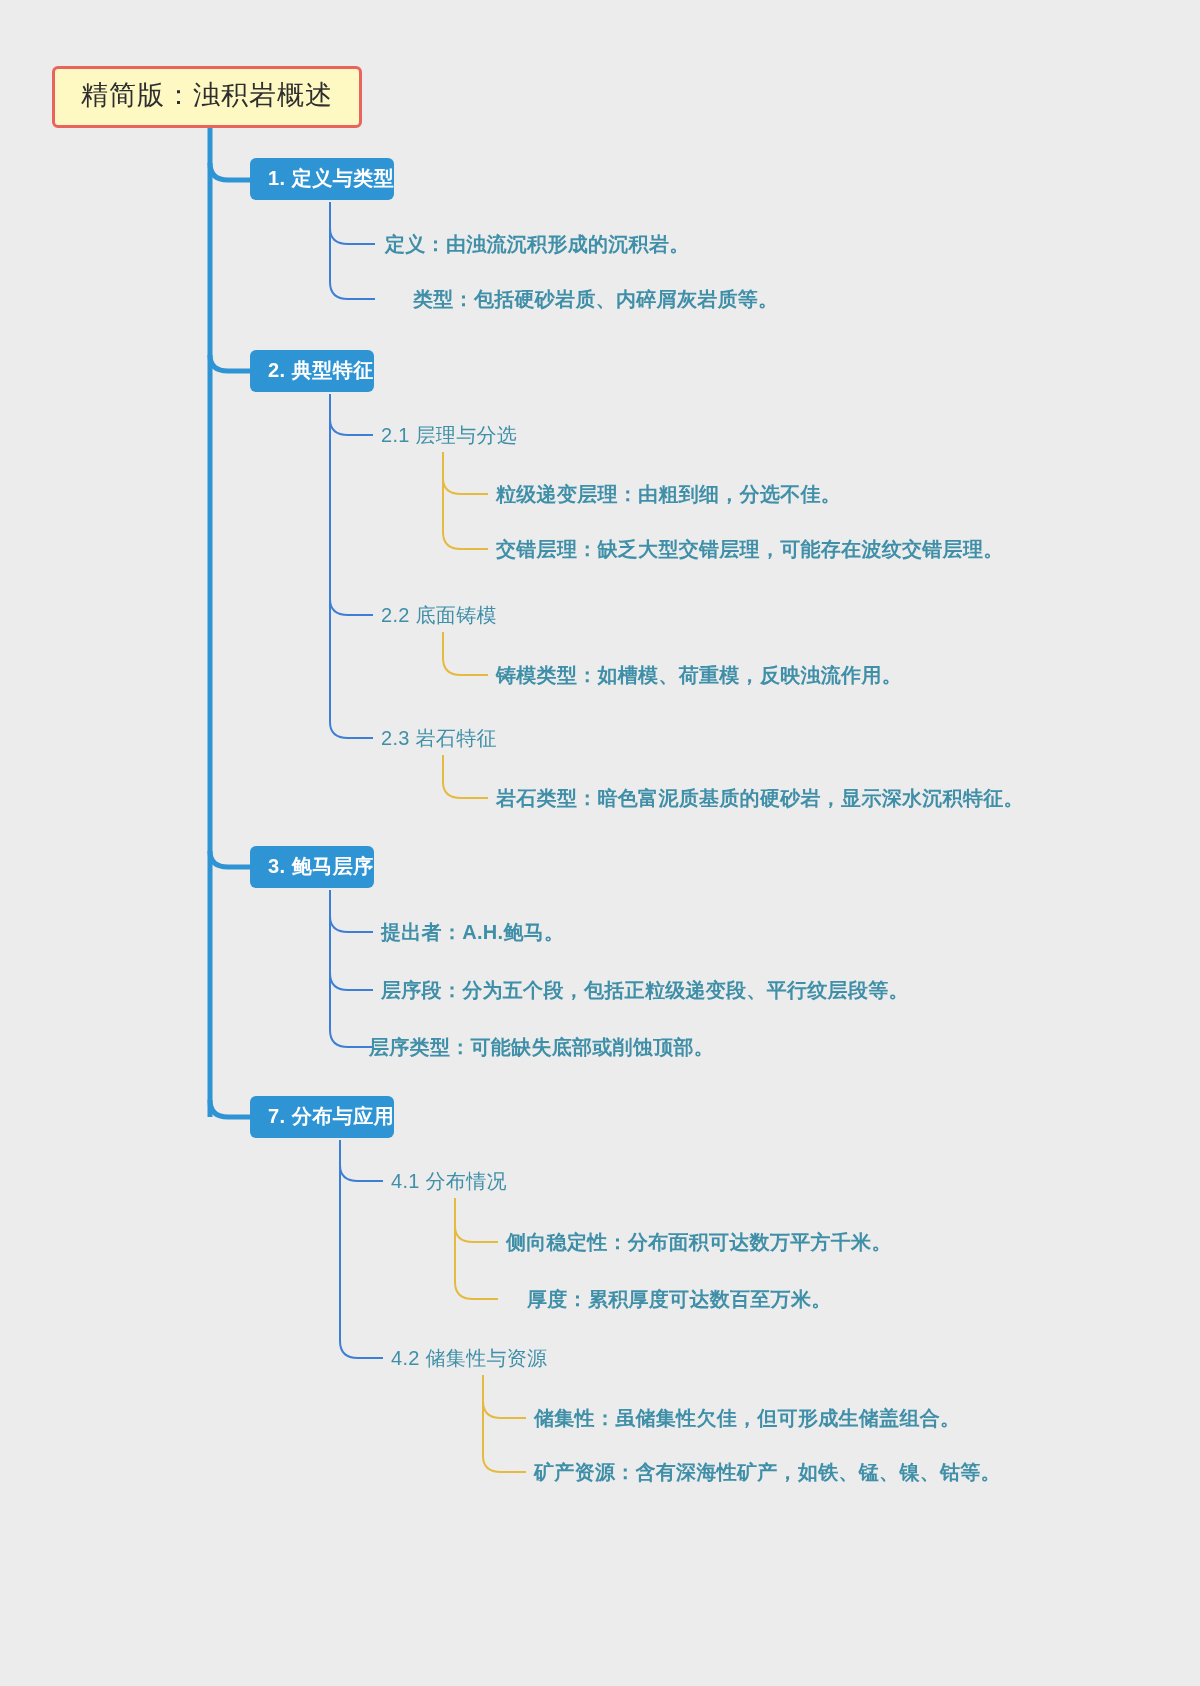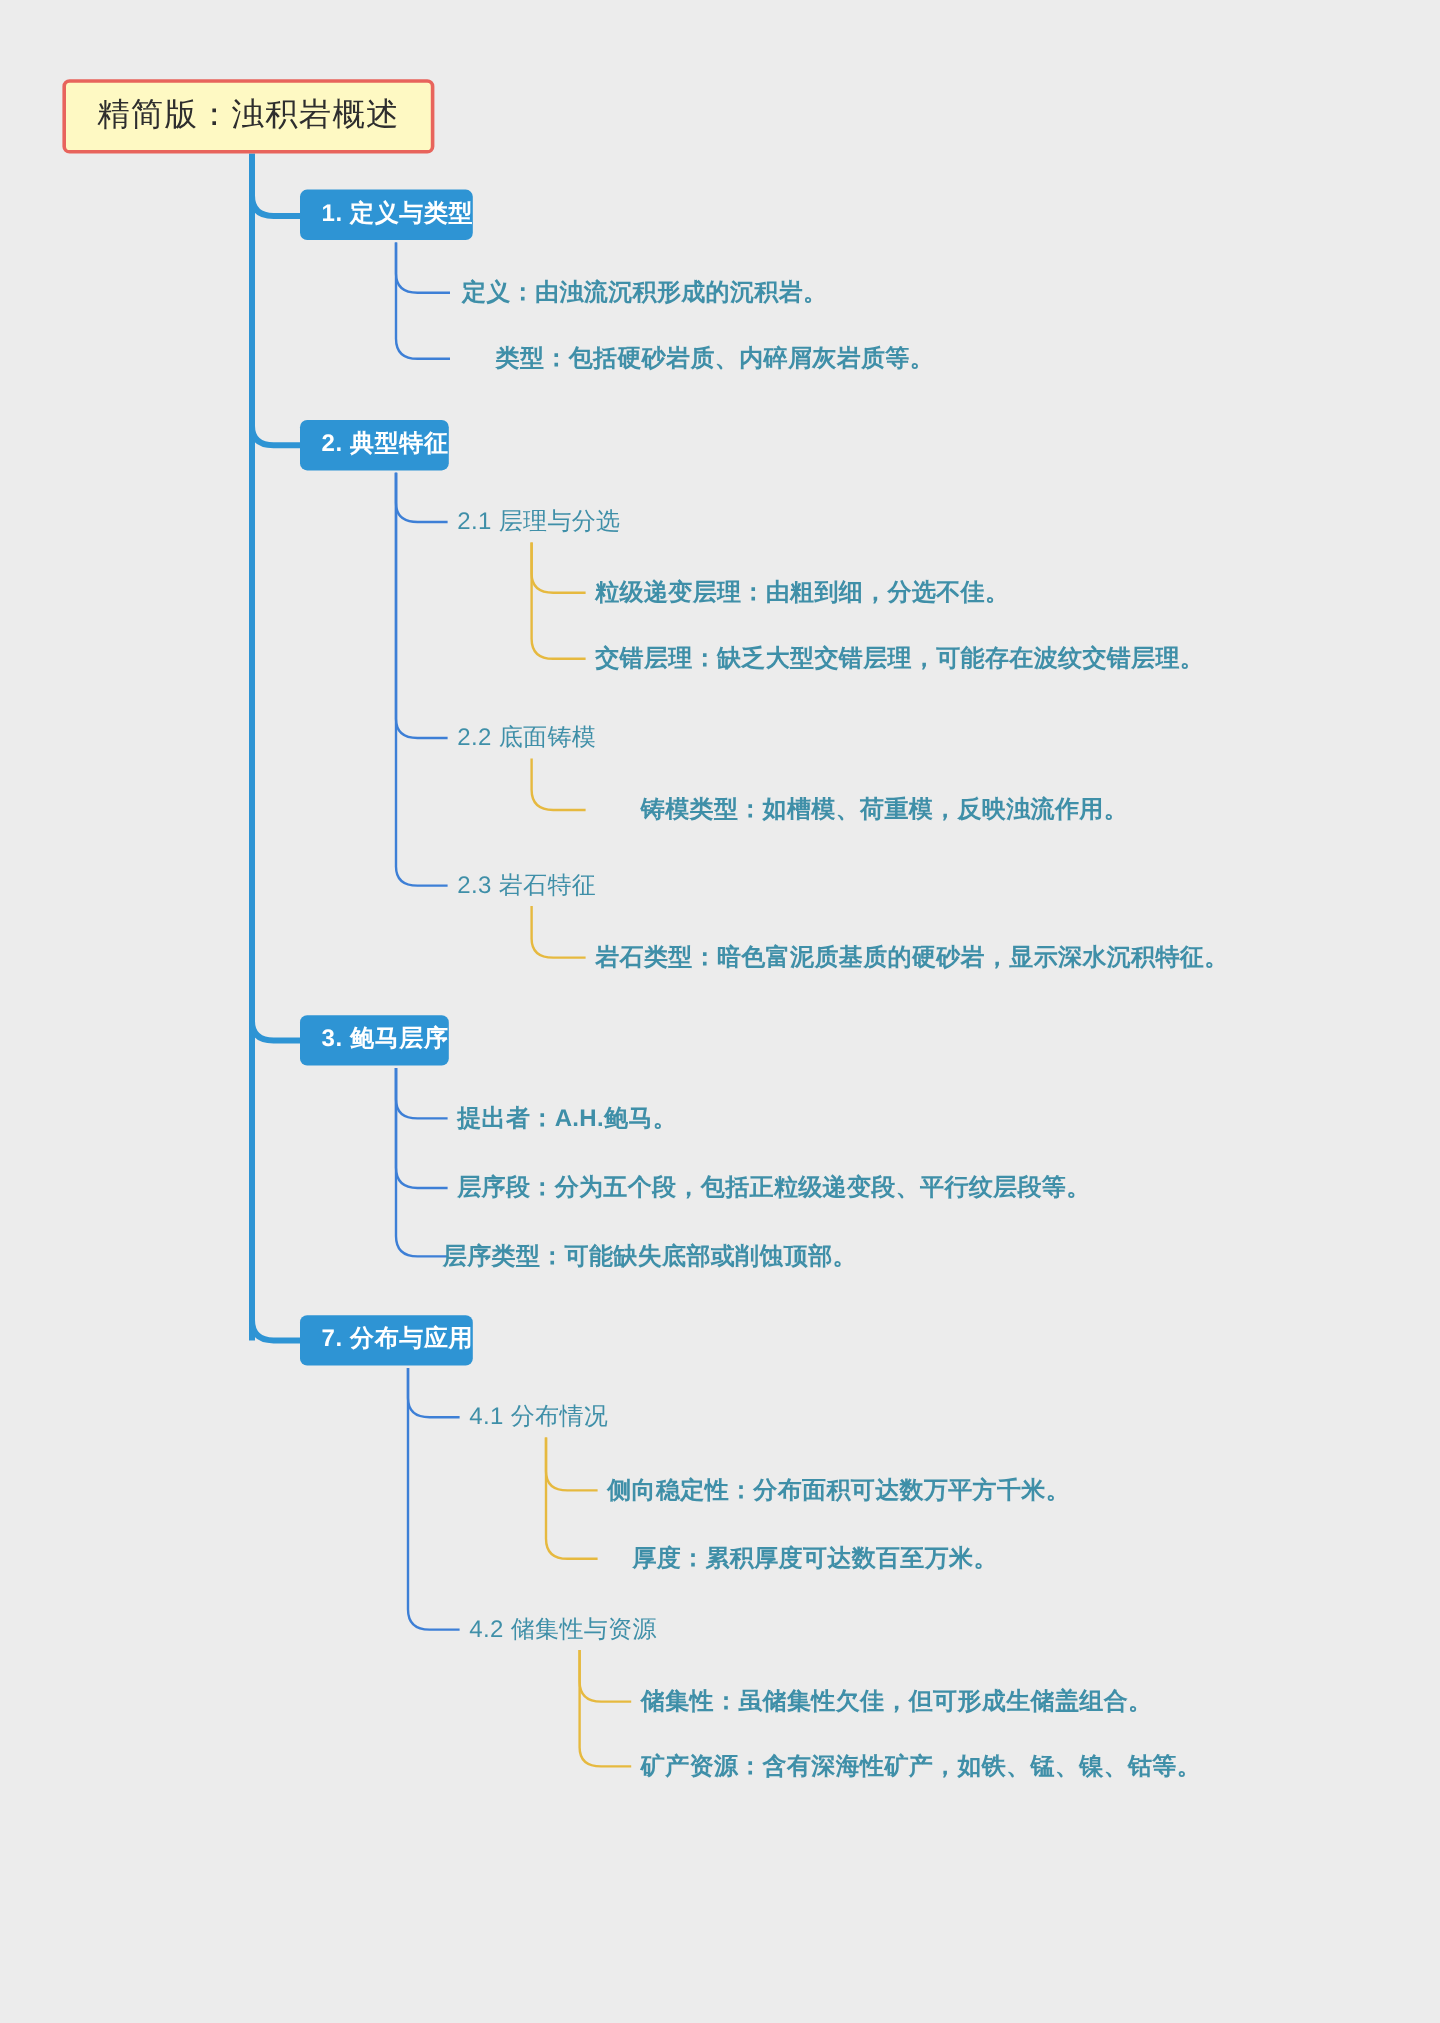--- a/index.html
+++ b/index.html
@@ -146,21 +146,21 @@
     <div class="node lvl1" style="left:250px; top:350px;">2. 典型特征</div>
 
     <div class="node lvl2" style="left:381px; top:424px;">2.1 层理与分选</div>
 
     <div class="node leaf bold" style="left:496px; top:483px;">粒级递变层理：由粗到细，分选不佳。</div>
 
     <div class="node leaf bold" style="left:496px; top:538px;">交错层理：缺乏大型交错层理，可能存在波纹交错层理。</div>
 
     <div class="node lvl2" style="left:381px; top:604px;">2.2 底面铸模</div>
 
-    <div class="node leaf bold" style="left:496px; top:664px;margin-left:38px;">铸模类型：如槽模、荷重模，反映浊流作用。</div>
+    <div class="node leaf bold" style="left:496px; top:664px;">铸模类型：如槽模、荷重模，反映浊流作用。</div>
 
     <div class="node lvl2" style="left:381px; top:727px;">2.3 岩石特征</div>
 
     <div class="node leaf bold" style="left:496px; top:787px;">岩石类型：暗色富泥质基质的硬砂岩，显示深水沉积特征。</div>
 
     <div class="node lvl1" style="left:250px; top:846px;">3. 鲍马层序</div>
 
     <div class="node leaf bold" style="left:381px; top:921px;">提出者：A.H.鲍马。</div>
 
     <div class="node leaf bold" style="left:381px; top:979px;">层序段：分为五个段，包括正粒级递变段、平行纹层段等。</div>

